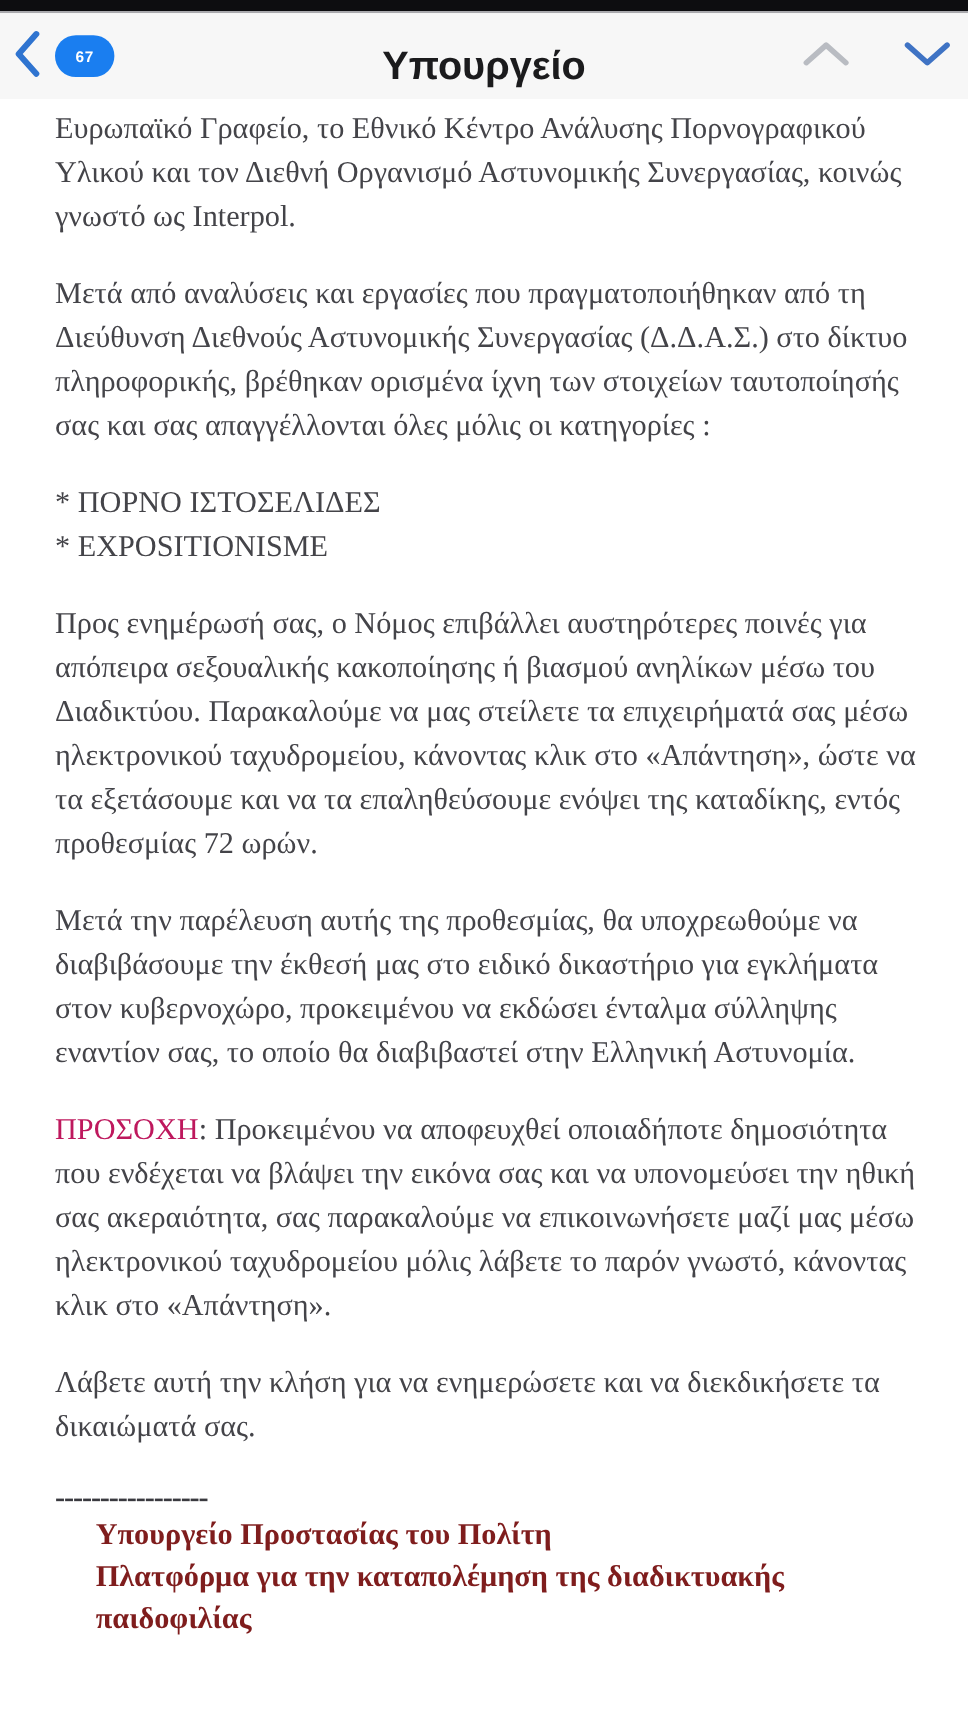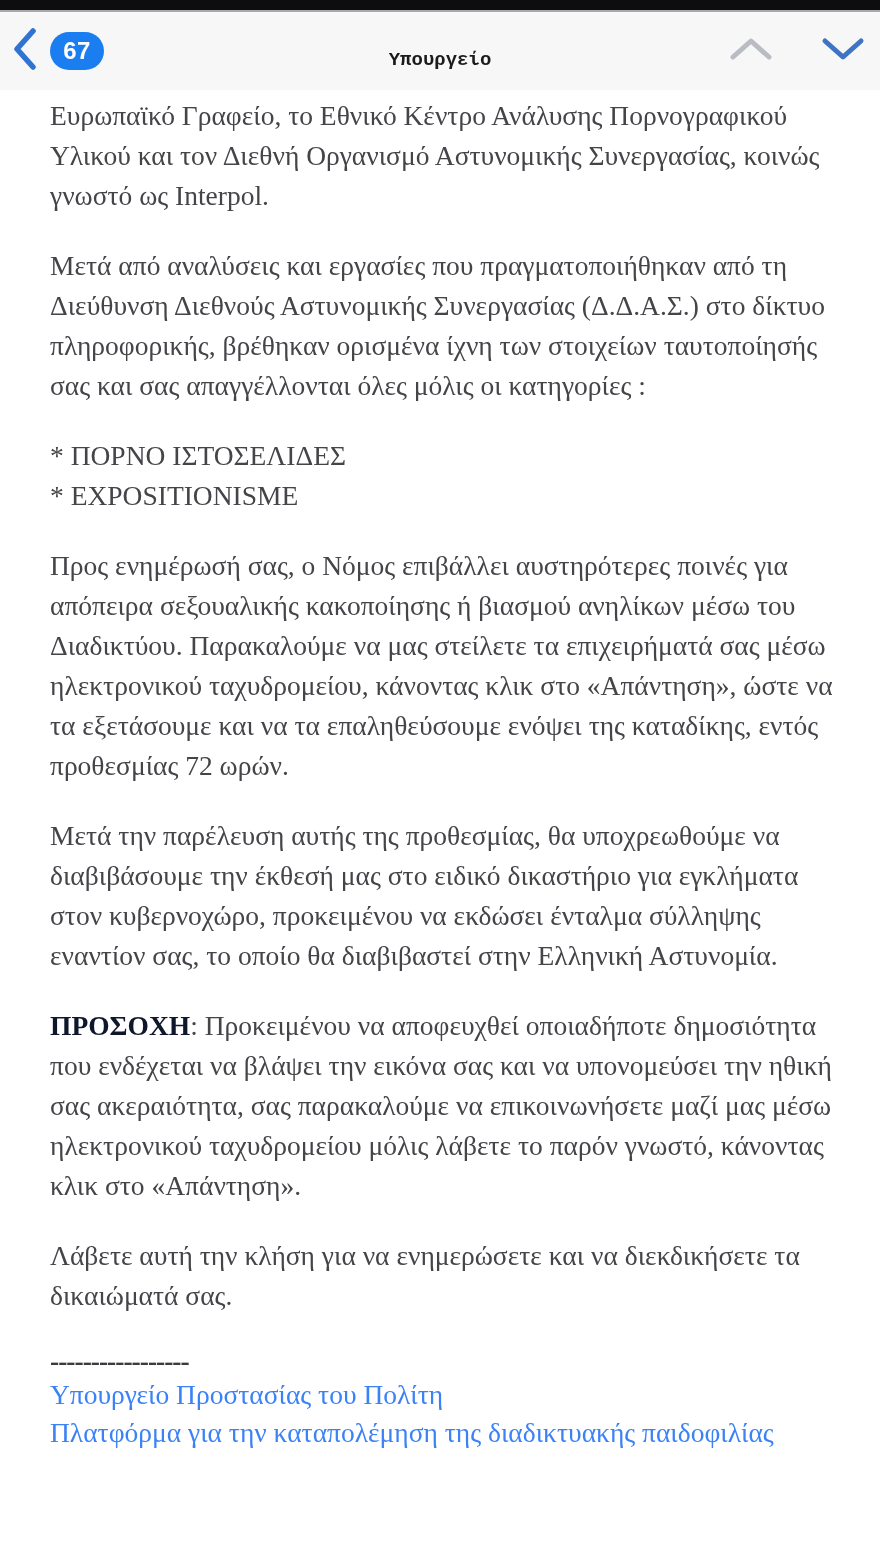--- a/index.html
+++ b/index.html
@@ -55,34 +55,34 @@
   .count-badge {
     background: #1a7ef0;
     color: #ffffff;
     border-radius: 999px;
     min-width: 54px;
     height: 38px;
     display: flex;
     align-items: center;
     justify-content: center;
     font-family: "Liberation Sans", sans-serif;
-    font-size: 24px;
+    font-size: 14px;
     font-weight: 700;
     letter-spacing: 0.5px;
     padding: 0 10px;
     box-sizing: border-box;
     cursor: pointer;
   }
   .nav-title {
     position: absolute;
     left: 0;
     right: 0;
     text-align: center;
-    font-family: Liberation Mono, monospace;
-    font-size: 19px;
+    font-family: Liberation Sans, sans-serif;
+    font-size: 36px;
     font-weight: 700;
     color: #1b1b1d;
     letter-spacing: 0px;
     pointer-events: none;
     z-index: 1;
     margin-top: 18px;
   }
   .nav-right {
     margin-left: auto;
     display: flex;
@@ -111,34 +111,35 @@
     margin: 0 0 30px 0;
     white-space: normal;
   }
   .cat-list {
     margin: 0 0 30px 0;
   }
   .cat-item {
     white-space: pre;
   }
   .attention-label {
-    font-weight: 700;
-    color: #0f172a;
+    font-weight: 400;
+    color: #be185d;
   }
   .sig-sep {
     font-weight: 700;
     color: #3a3a3f;
     letter-spacing: -1px;
     white-space: pre;
     line-height: 30px;
   }
   .sig-line {
-    font-weight: 400;
-    color: #3b82f6;
+    font-weight: 700;
+    color: #7f1d1d;
     line-height: 38px;
+    margin-left: 37px;
   }
   .sig-block { margin-top: 22px; }
 </style>
 </head>
 <body>
 
 <div class="status-strip"></div>
 <div class="status-strip-rule"></div>
 
 <div class="navbar">

